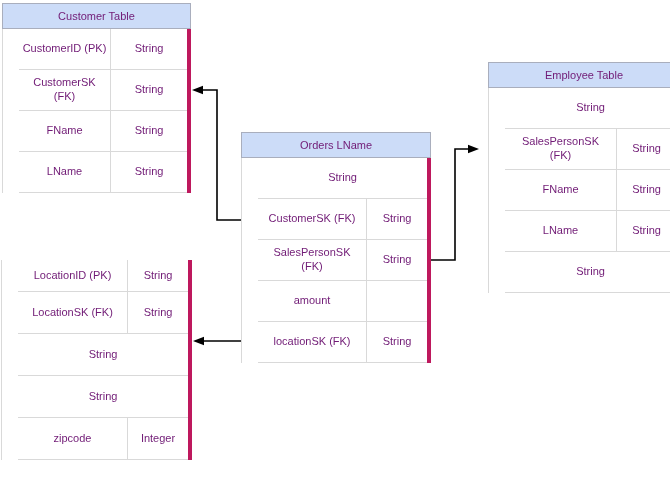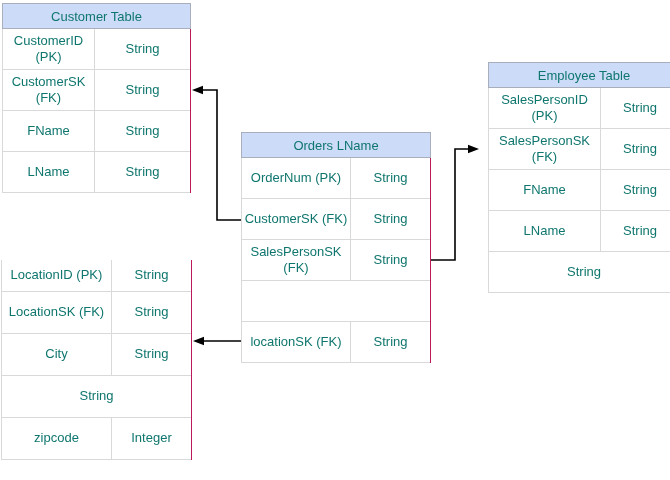--- a/index.html
+++ b/index.html
@@ -7,42 +7,43 @@
     padding: 0;
     background: #ffffff;
   }
   #canvas {
     position: relative;
     width: 670px;
     height: 480px;
     overflow: hidden;
     background: #ffffff;
     font-family: "Liberation Sans", sans-serif;
-    font-size: 13px;
-    color: #0f766e;
+    font-size: 11px;
+    color: #701a75;
   }
   .tbl {
     position: absolute;
     box-sizing: border-box;
   }
   .thead {
     box-sizing: border-box;
     height: 26px;
     background: #ccdcf8;
     border: 1px solid #a9aebd;
     display: flex;
     align-items: center;
     justify-content: center;
     text-align: center;
   }
   .tbody {
     box-sizing: border-box;
     border-left: 1px solid #d9d9d9;
-    border-right: 1px solid #be185d;
+    border-right: 4px solid #be185d;
     background: #ffffff;
+    padding-left: 16px;
   }
   .tr {
     box-sizing: border-box;
     display: flex;
     height: 41px;
     border-bottom: 1px solid #d9d9d9;
   }
   .cell {
     box-sizing: border-box;
     display: flex;
@@ -106,46 +107,45 @@
           <div class="cell name">LName</div>
           <div class="cell type">String</div>
         </div>
       </div>
   </div>
 
   <div class="tbl" id="tbl-orders">
     <div class="thead">Orders LName</div>
     <div class="tbody">
         <div class="tr">
-          <div class="cell name">OrderNum (PK)</div>
           <div class="cell type">String</div>
         </div>
         <div class="tr">
           <div class="cell name">CustomerSK (FK)</div>
           <div class="cell type">String</div>
         </div>
         <div class="tr">
           <div class="cell name">SalesPersonSK
 (FK)</div>
           <div class="cell type">String</div>
         </div>
         <div class="tr">
+          <div class="cell name">amount</div>
         </div>
         <div class="tr">
           <div class="cell name">locationSK (FK)</div>
           <div class="cell type">String</div>
         </div>
       </div>
   </div>
 
   <div class="tbl" id="tbl-employee">
     <div class="thead">Employee Table</div>
     <div class="tbody">
         <div class="tr">
-          <div class="cell name">SalesPersonID (PK)</div>
           <div class="cell type">String</div>
         </div>
         <div class="tr">
           <div class="cell name">SalesPersonSK
 (FK)</div>
           <div class="cell type">String</div>
         </div>
         <div class="tr">
           <div class="cell name">FName</div>
           <div class="cell type">String</div>
@@ -164,21 +164,20 @@
     <div class="tbody">
         <div class="tr">
           <div class="cell name">LocationID (PK)</div>
           <div class="cell type">String</div>
         </div>
         <div class="tr">
           <div class="cell name">LocationSK (FK)</div>
           <div class="cell type">String</div>
         </div>
         <div class="tr">
-          <div class="cell name">City</div>
           <div class="cell type">String</div>
         </div>
         <div class="tr">
           <div class="cell type">String</div>
         </div>
         <div class="tr">
           <div class="cell name">zipcode</div>
           <div class="cell type">Integer</div>
         </div>
       </div>

